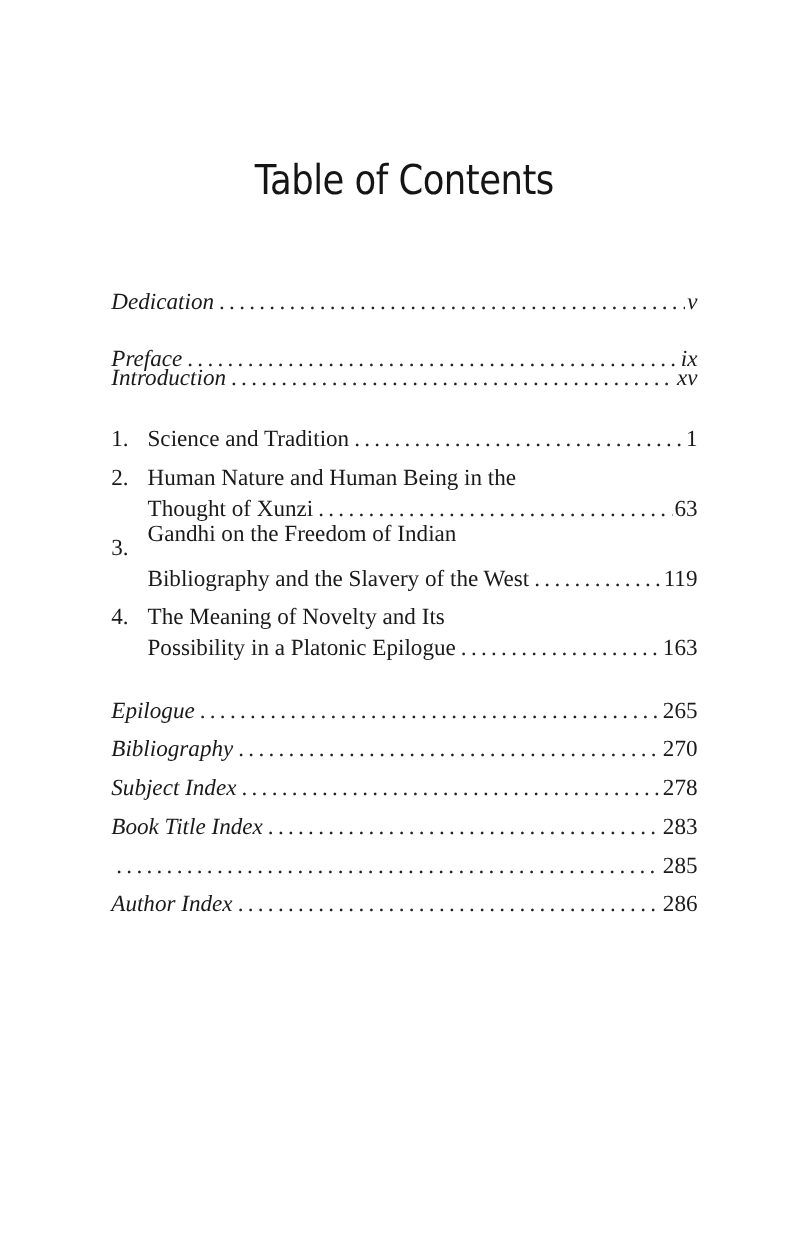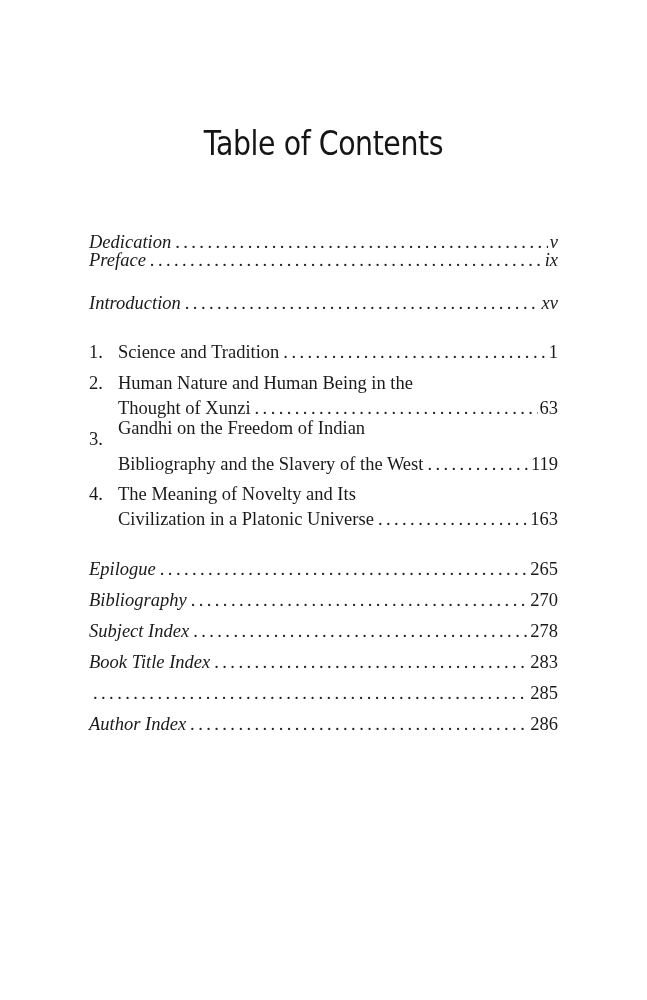--- a/index.html
+++ b/index.html
@@ -28,21 +28,21 @@
 
 <h1 class="title">Table of Contents</h1>
 
 <div class="toc">
 
   <div class="row" style="top:230px">
     <span class="label italic">Dedication</span>
     <span class="leader"></span>
     <span class="page italic">v</span>
   </div>
-  <div class="row" style="top:248px">
+  <div class="row" style="top:276px">
     <span class="label italic">Preface</span>
     <span class="leader"></span>
     <span class="page italic">ix</span>
   </div>
   <div class="row" style="top:291px">
     <span class="label italic">Introduction</span>
     <span class="leader"></span>
     <span class="page italic">xv</span>
   </div>
 
@@ -79,21 +79,21 @@
         <span class="page">119</span>
       </div>
     </div>
   </div>
 
   <div>
     <span class="plain num" style="top:482px">4.</span>
     <div class="chap">
       <span class="plain" style="top:482px">The Meaning of Novelty and Its</span>
       <div class="row" style="top:507px">
-        <span class="label">Civilization in a Platonic Universe</span>
+        <span class="label">Possibility in a Platonic Epilogue</span>
         <span class="leader"></span>
         <span class="page">163</span>
       </div>
     </div>
   </div>
 
   <div class="row" style="top:557px">
     <span class="label italic">Epilogue</span>
     <span class="leader"></span>
     <span class="page">265</span>

